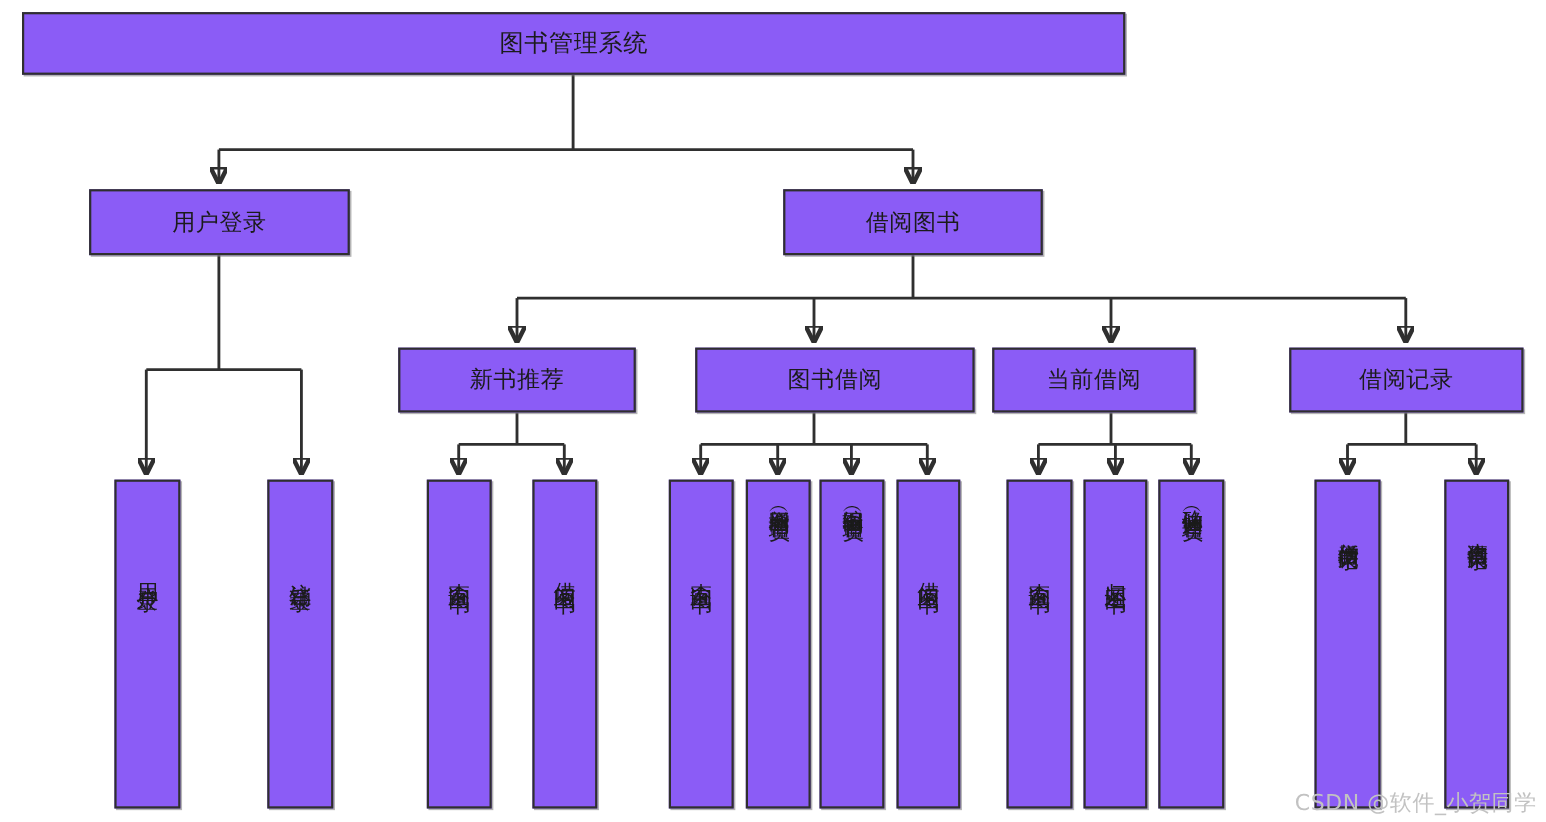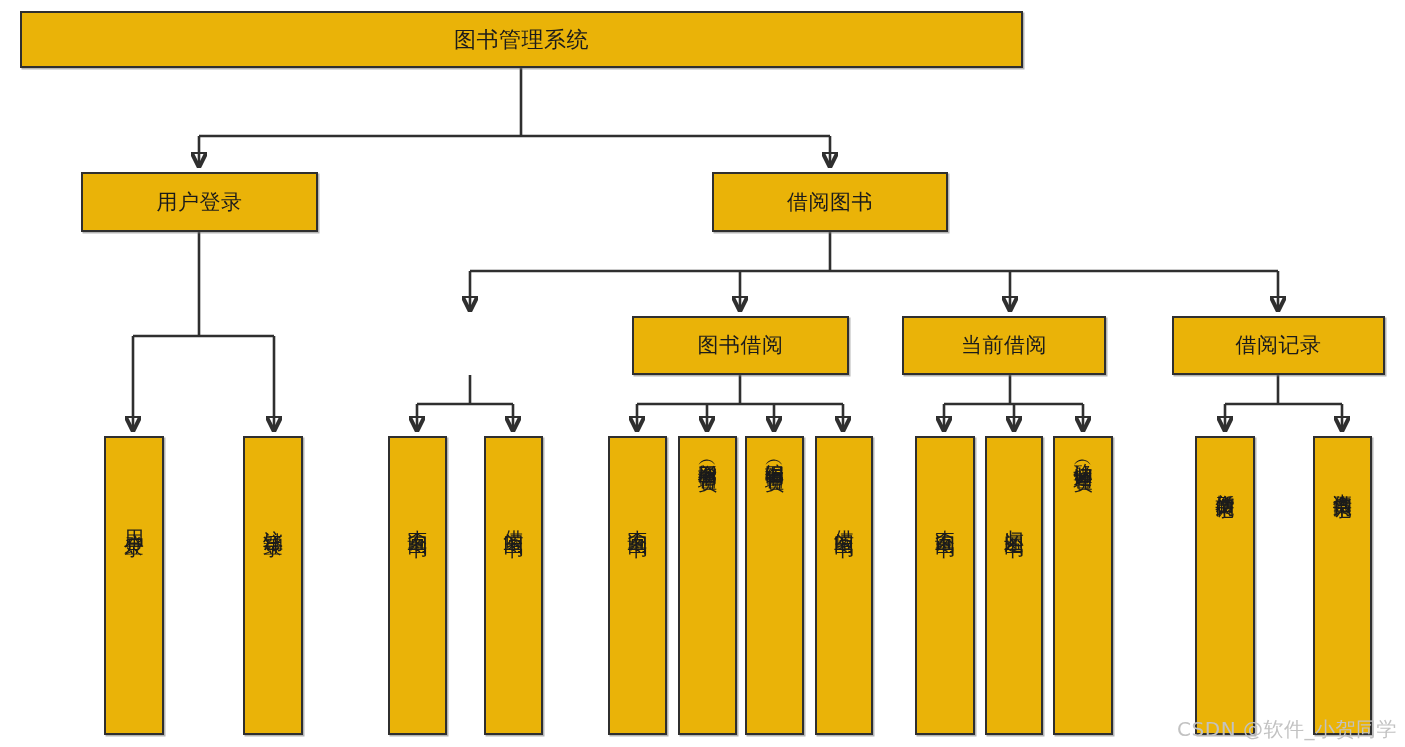--- a/index.html
+++ b/index.html
@@ -30,21 +30,21 @@
   #edges line, #edges path {
     stroke: #2f2f2f;
     stroke-width: 2.6;
     fill: none;
     stroke-linecap: butt;
   }
   
   .node {
     position: absolute;
     box-sizing: border-box;
-    background: #eab308;
+    background: #8b5cf6;
     border: 2.6px solid #2f2f2f;
     color: #1b1b1b;
     display: flex;
     align-items: center;
     justify-content: center;
     text-align: center;
     box-shadow: 1.5px 1.5px 0 rgba(120,120,120,0.55);
   }
   .node .label {
     display: block;
@@ -152,26 +152,29 @@
   </div>
 
   <div class="node horiz" style="left:81px; top:172px; width:237px; height:60px;">
     <span class="label">用户登录</span>
   </div>
 
   <div class="node horiz" style="left:712px; top:172px; width:236px; height:60px;">
     <span class="label">借阅图书</span>
   </div>
 
-
-  <div class="node horiz" style="left:632px; top:316px; width:217px; height:59px;">
+  <div class="node horiz" style="left:362px; top:316px; width:216px; height:59px;">
+    <span class="label">新书推荐</span>
+  </div>
+
+  <div class="node horiz" style="left:632px; top:316px; width:254px; height:59px;">
     <span class="label">图书借阅</span>
   </div>
 
-  <div class="node horiz" style="left:902px; top:316px; width:204px; height:59px;">
+  <div class="node horiz" style="left:902px; top:316px; width:185px; height:59px;">
     <span class="label">当前借阅</span>
   </div>
 
   <div class="node horiz" style="left:1172px; top:316px; width:213px; height:59px;">
     <span class="label">借阅记录</span>
   </div>
 
   <div class="node leaf" style="left:104px; top:436px; width:60px; height:299px; padding-top:76px;">
     <span class="label">用户登录</span>
   </div>

